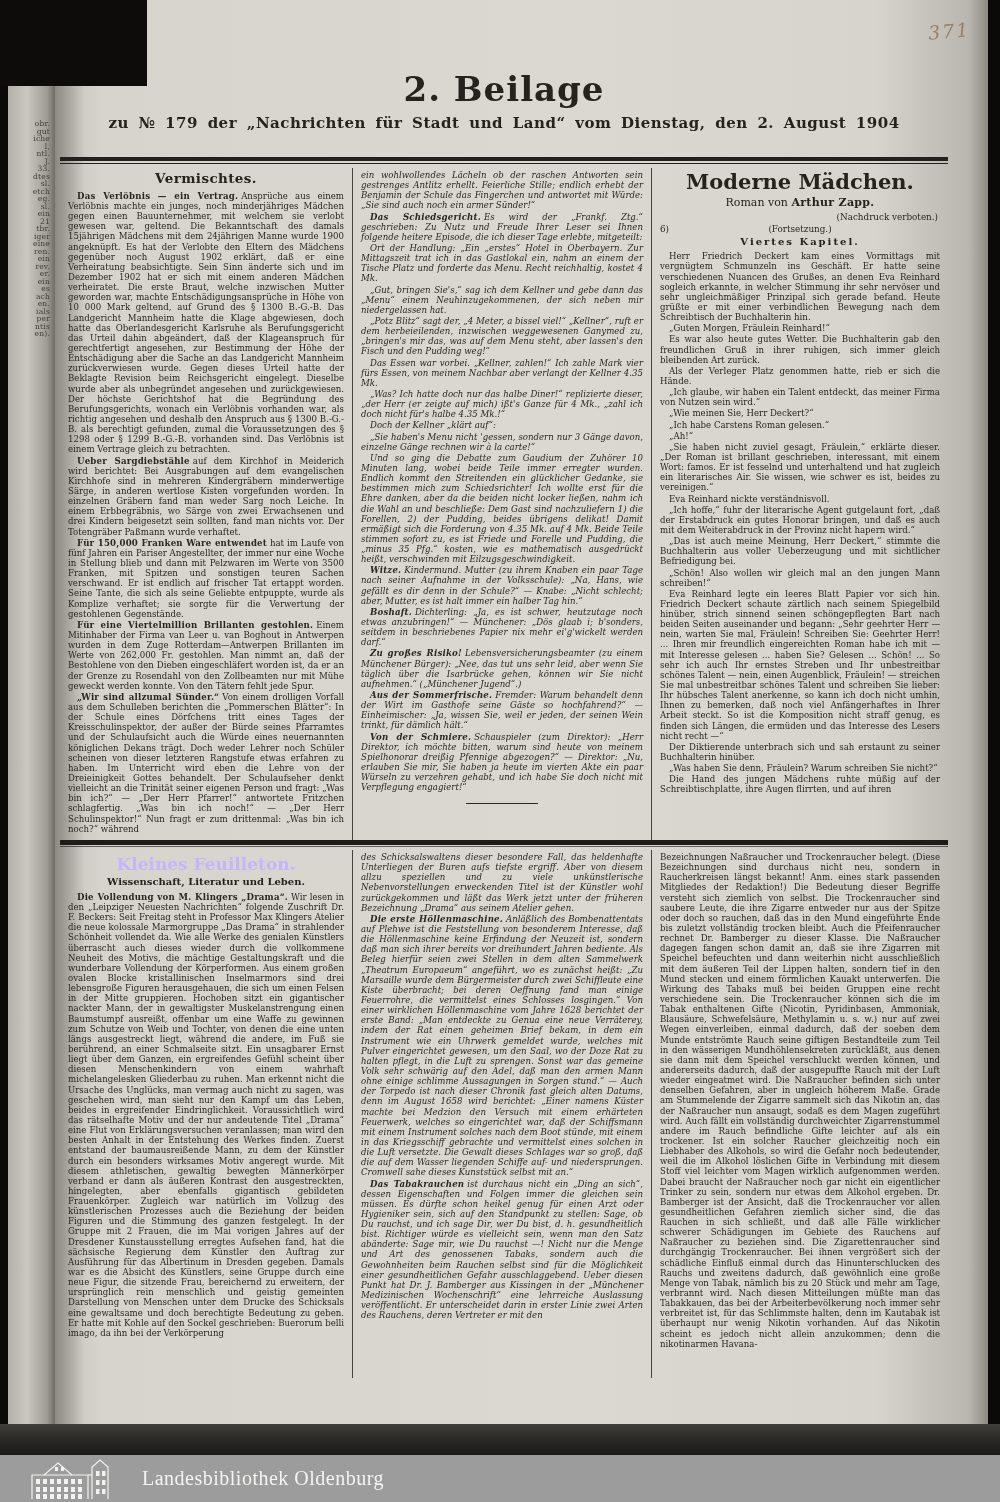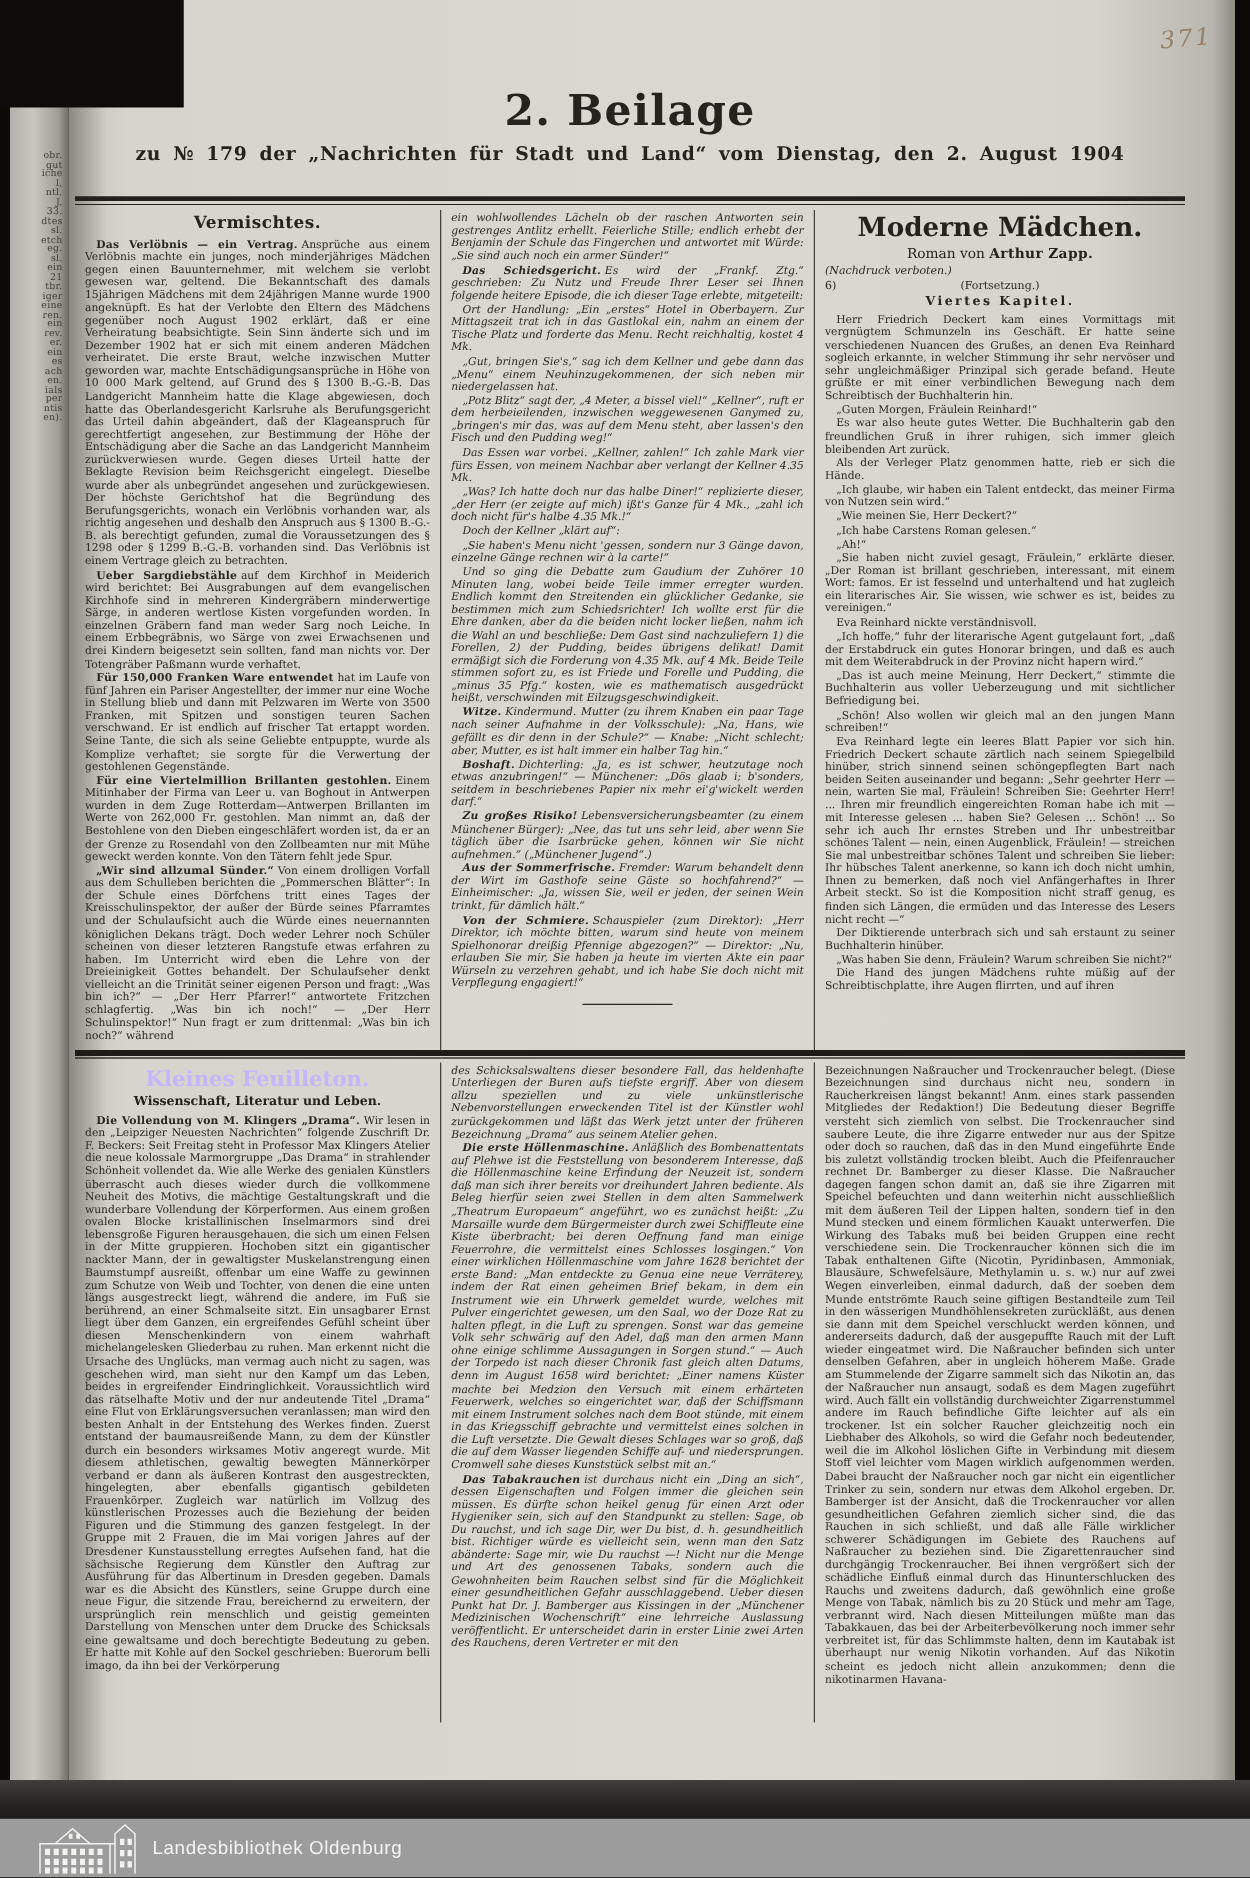--- a/index.html
+++ b/index.html
@@ -37,22 +37,22 @@
     position:absolute;left:928px;top:20px;color:#8b7156;font-size:19px;
     font-style:italic;transform:rotate(-5deg);opacity:.8;letter-spacing:2px;
   }
   
   .footer{
     position:absolute;left:0;top:1455px;width:1000px;height:47px;
     background:#9c9c9c;display:flex;align-items:center;
   }
   .footer .logo{margin-left:30px;flex:0 0 auto;}
   .footer .libname{
-    color:#f4f4f2;font-size:15px;letter-spacing:.5px;
-    font-family:Liberation Sans, sans-serif;
+    margin-left:20px;color:#f4f4f2;font-size:20px;letter-spacing:.5px;
+    font-family:Liberation Serif, serif;
   }
   
   .content{position:absolute;left:5px;top:0;width:888px;}
   .masthead{position:absolute;top:72px;left:0;width:888px;text-align:center;color:#26231e;}
   .masthead .title{font-size:34px;font-weight:bold;letter-spacing:1px;line-height:1;}
   .masthead .subtitle{font-size:15px;font-weight:bold;margin-top:8px;letter-spacing:.5px;word-spacing:4px;}
   .rule-double{
     position:absolute;top:157px;left:0;width:888px;height:8px;
     background:linear-gradient(#23211d 0,#23211d 4px,rgba(0,0,0,0) 4px,rgba(0,0,0,0) 6px,#23211d 6px,#23211d 7px,rgba(0,0,0,0) 7px);
   }
@@ -71,21 +71,21 @@
   .body-text{font-size:8.6px;line-height:1.18;color:#2a2620;text-align:justify;}
   .para{text-indent:9px;margin:0 0 1px 0;}
   .para.noindent{text-indent:0;}
   .lead{font-weight:bold;margin-right:3px;letter-spacing:.2px;}
   .sec-head{text-align:center;font-weight:bold;font-size:13.5px;margin:1px 0 4px 0;color:#26231e;letter-spacing:.4px;}
   .feuil-head{text-align:center;font-weight:bold;font-size:17px;margin:2px 0 2px 0;color:#c4b5fd;}
   .feuil-sub{text-align:center;font-weight:bold;font-size:10px;margin:0 0 4px 0;color:#26231e;}
   .novel-title{text-align:center;font-weight:bold;font-size:21px;margin:0 0 2px 0;color:#26231e;}
   .novel-byline{text-align:center;font-size:11px;margin:0;color:#26231e;}
   .novel-byline b{letter-spacing:.3px;}
-  .novel-notice{text-align:left;font-size:8.8px;margin:2px 2px 2px 0;color:#2a2620;font-style:italic;}
+  .novel-notice{text-align:right;font-size:8.8px;margin:2px 2px 2px 0;color:#2a2620;}
   .novel-fortrow{position:relative;font-size:8.8px;margin:1px 0 1px 0;text-align:center;color:#2a2620;}
   .novel-fortrow .marker{position:absolute;left:0;top:0;}
   .novel-chapter{text-align:center;font-weight:bold;font-size:10px;letter-spacing:2px;margin:2px 0 3px 0;color:#26231e;}
   .short-rule{width:72px;border-top:1.5px solid #2a2723;margin:11px auto 0 auto;}
 </style>
 </head>
 <body>
 
 <div class="paper"></div>
 <div class="paper-shadow-left"></div>

